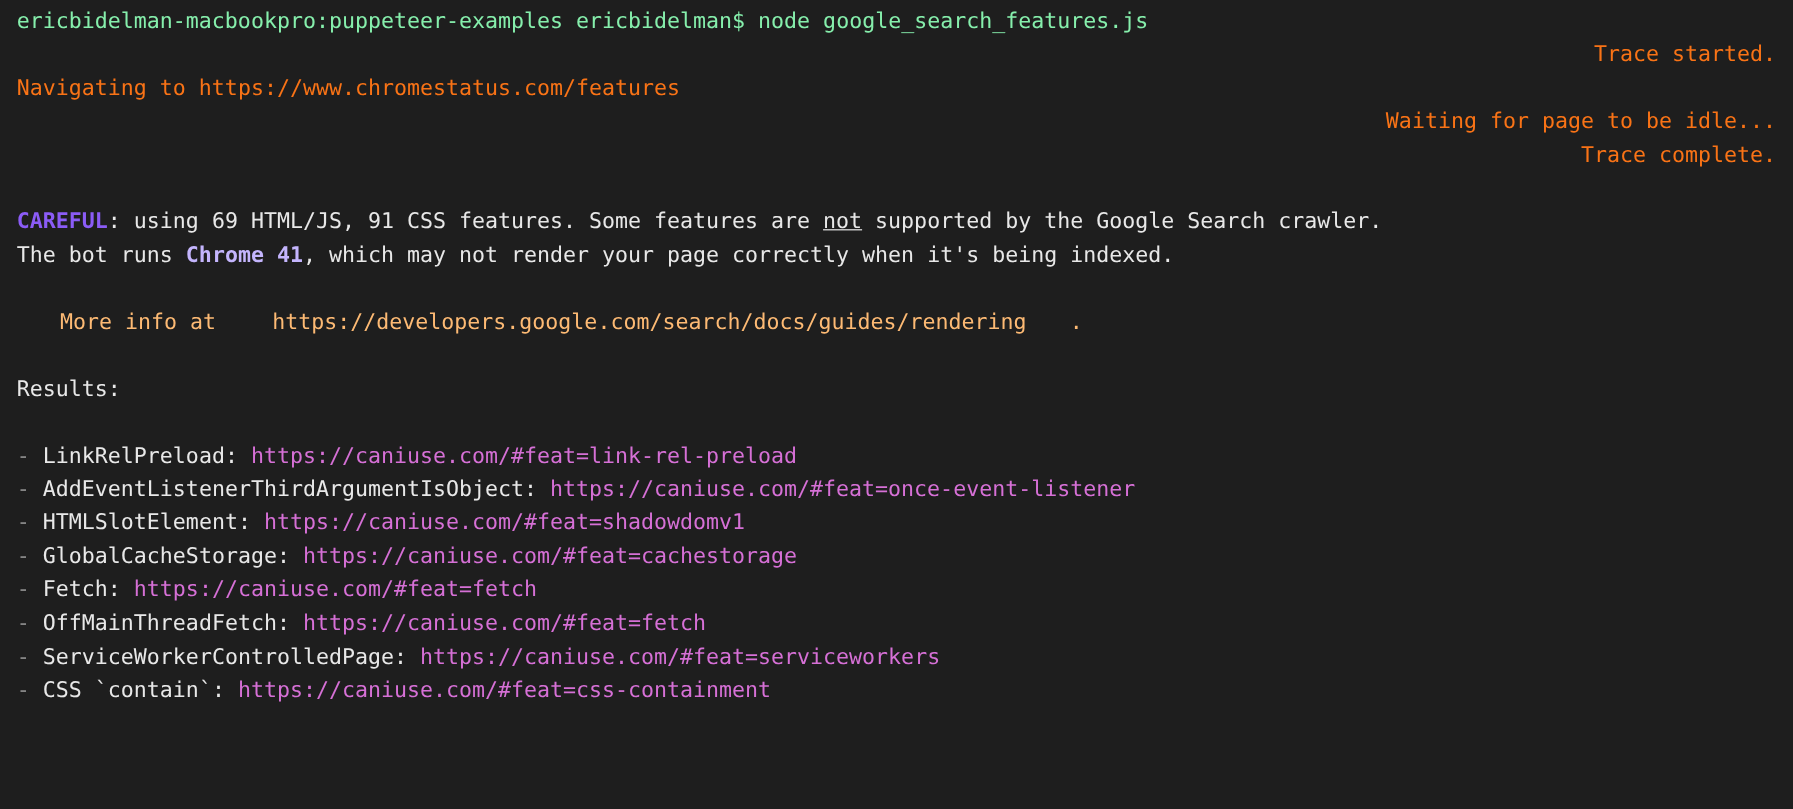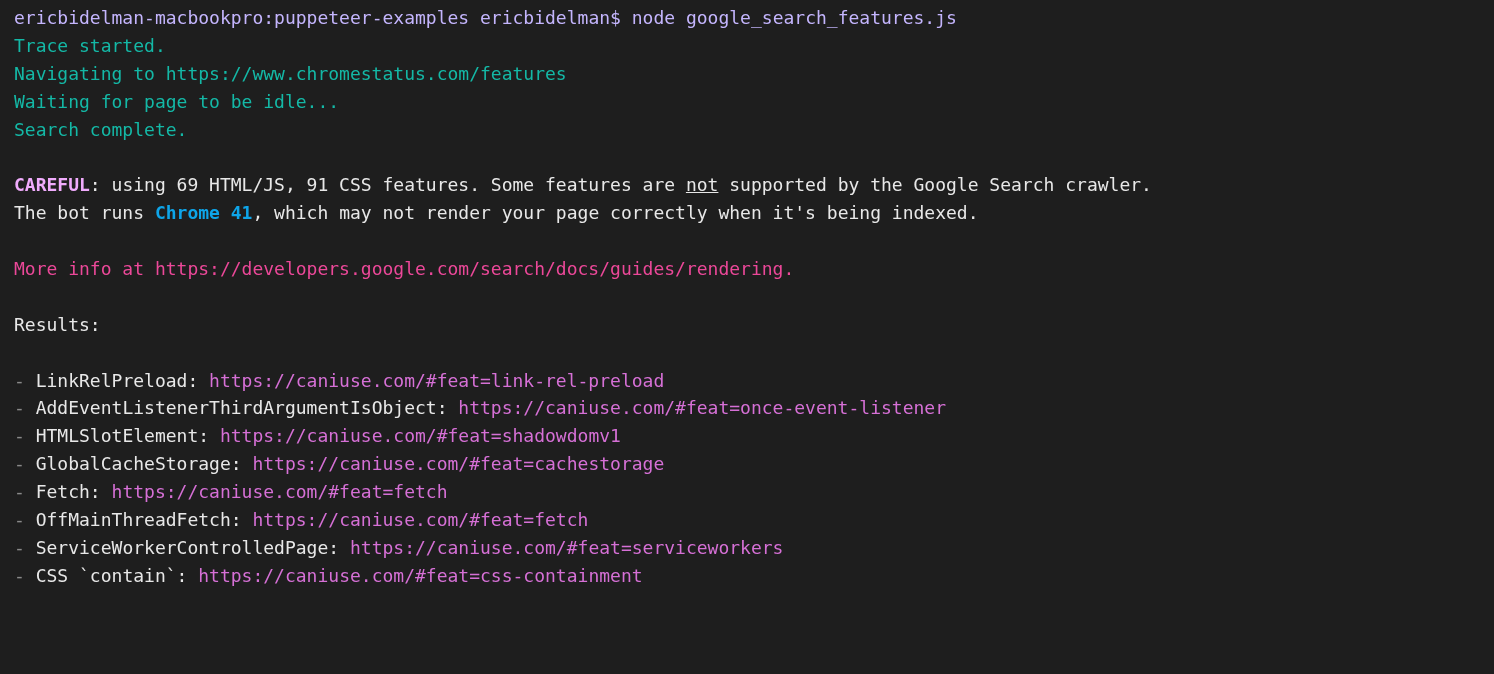--- a/index.html
+++ b/index.html
@@ -6,45 +6,45 @@
     body {
       background: #1e1e1e;
       color: #e8e8e8;
       font-family: "Menlo", "Monaco", "Consolas", monospace;
       font-size: 18px;
       line-height: 1.55;
       padding: 4px 14px 20px 14px;
       width: 1494px;
       white-space: nowrap;
     }
-    .prompt-host { color: #c4b5fd; margin-top: 13px; }
-    .cyan { color: #14b8a6; }
-    .yellow { color: #f0abfc; font-weight: bold; }
-    .red { color: #0ea5e9; font-weight: bold; }
-    .grey { color: #ec4899; }
+    .prompt-host { color: #86efac; margin-top: 13px; }
+    .cyan { color: #f97316; text-align: right; }
+    .yellow { color: #8b5cf6; font-weight: bold; }
+    .red { color: #c4b5fd; font-weight: bold; }
+    .grey { color: #fdba74; margin-left: 36px; }
     .white { color: #e8e8e8; }
     .magenta { color: #d670d6; }
     .underline { text-decoration: underline; }
     .line { display: block; }
     .blank { height: 1.55em; }
     .result-item { display: block; }
     .bullet { color: #8a8a8a; }
     .feature-name { color: #e8e8e8; }
   </style>
 </head>
 <body>
 
 <span class="line">
   <span class="prompt-host">ericbidelman-macbookpro</span><span class="prompt-host">:</span><span class="prompt-host">puppeteer-examples</span><span class="prompt-host"> </span><span class="prompt-host">ericbidelman</span><span class="prompt-host">$</span><span class="prompt-host"> </span><span class="prompt-host">node google_search_features.js</span>
 </span>
 
 <span class="line cyan">Trace started.</span>
 <span class="line"><span class="cyan">Navigating to </span><span class="cyan">https://www.chromestatus.com/features</span></span>
 <span class="line cyan">Waiting for page to be idle...</span>
-<span class="line cyan">Search complete.</span>
+<span class="line cyan">Trace complete.</span>
 
 <div class="blank"></div>
 
 <span class="line"><span class="yellow">CAREFUL</span><span class="white">: </span><span class="white">using 69 HTML/JS, 91 CSS features. Some features are </span><span class="white underline">not</span><span class="white"> supported by the Google Search crawler.</span></span>
 <span class="line"><span class="white">The bot runs </span><span class="red">Chrome 41</span><span class="white">, which may not render your page correctly when it's being indexed.</span></span>
 
 <div class="blank"></div>
 
 <span class="line"><span class="grey">More info at </span><span class="grey">https://developers.google.com/search/docs/guides/rendering</span><span class="grey">.</span></span>
 

